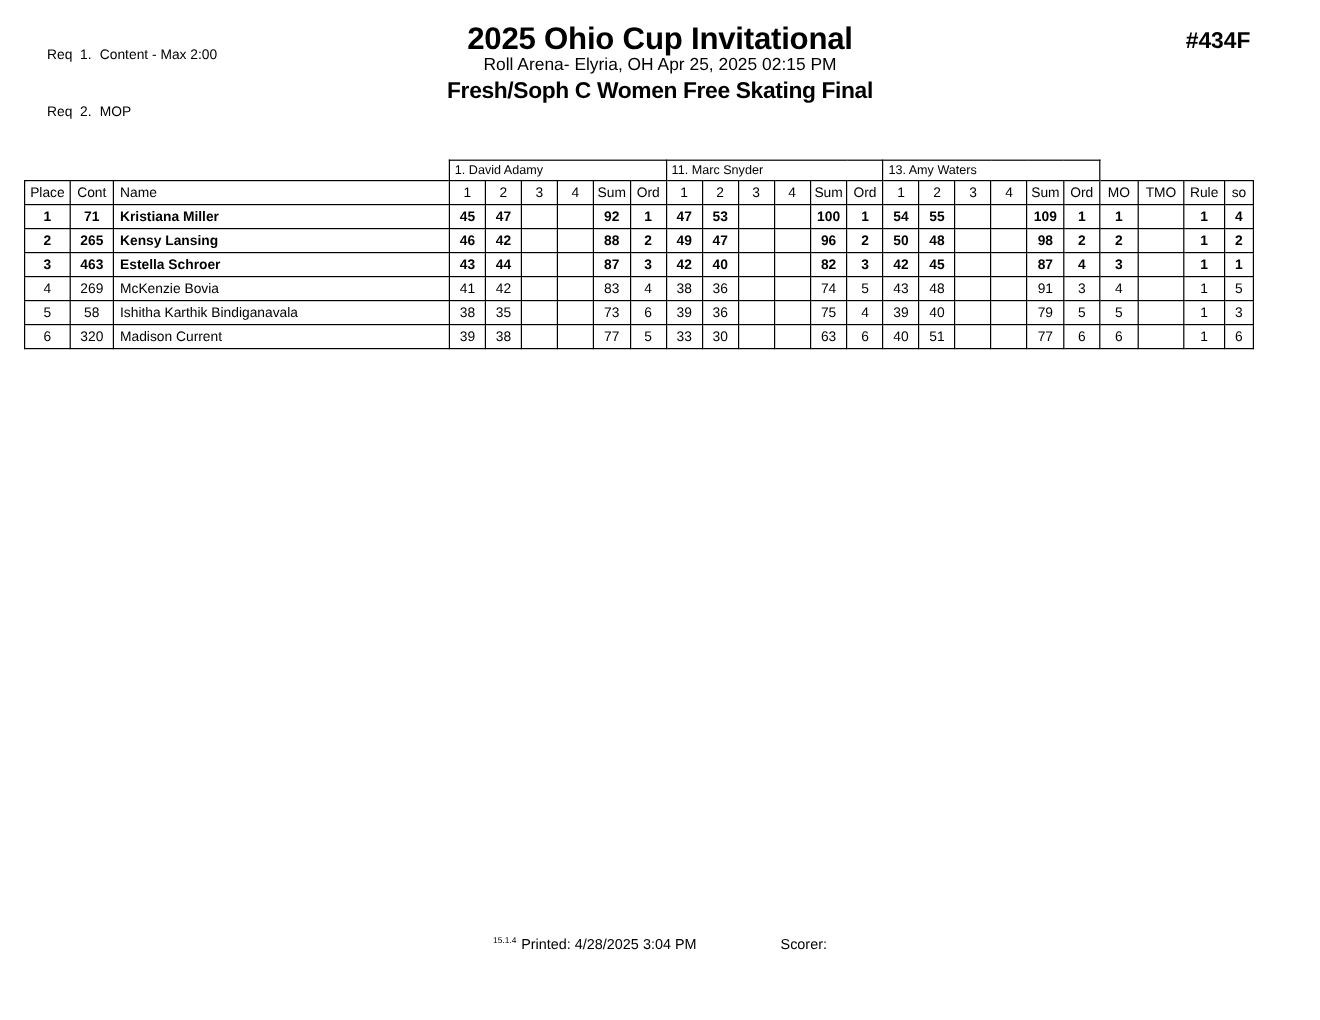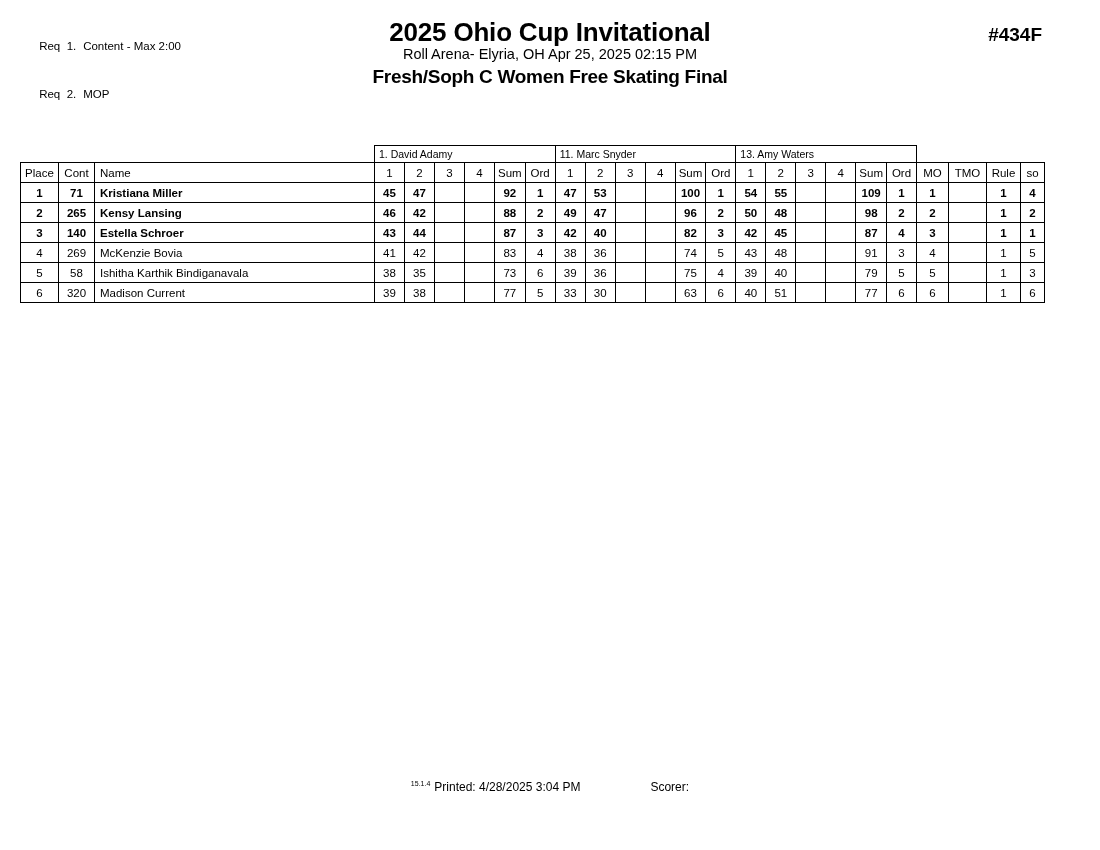--- a/index.html
+++ b/index.html
@@ -73,21 +73,21 @@
     right: 58px;
     top: 24px;
     font-size: 19px;
     font-weight: bold;
   }
 
   
   .table-wrap {
     position: absolute;
     left: 20px;
-    top: 145px;
+    top: 133px;
   }
   table.results {
     border-collapse: collapse;
     font-size: 11.5px;
   }
   table.results td, table.results th {
     border: 1px solid #000000;
     padding: 0 3px;
     height: 20px;
     font-weight: normal;
@@ -283,21 +283,21 @@
           <td class="c-sum num-right">98</td>
           <td class="c-ord ord">2</td>
           <td class="c-mo">2</td>
           <td class="c-tmo"></td>
           <td class="c-rule">1</td>
           <td class="c-so">2</td>
         </tr>
 
         <tr class="medal">
           <td class="c-place">3</td>
-          <td class="c-cont">140</td>
+          <td class="c-cont">463</td>
           <td class="c-name">Estella Schroer</td>
           <td class="c-sc num-right">43</td>
           <td class="c-sc num-right">44</td>
           <td class="c-sc num-right"></td>
           <td class="c-sc num-right"></td>
           <td class="c-sum num-right">87</td>
           <td class="c-ord ord">3</td>
           <td class="c-sc num-right">42</td>
           <td class="c-sc num-right">40</td>
           <td class="c-sc num-right"></td>

